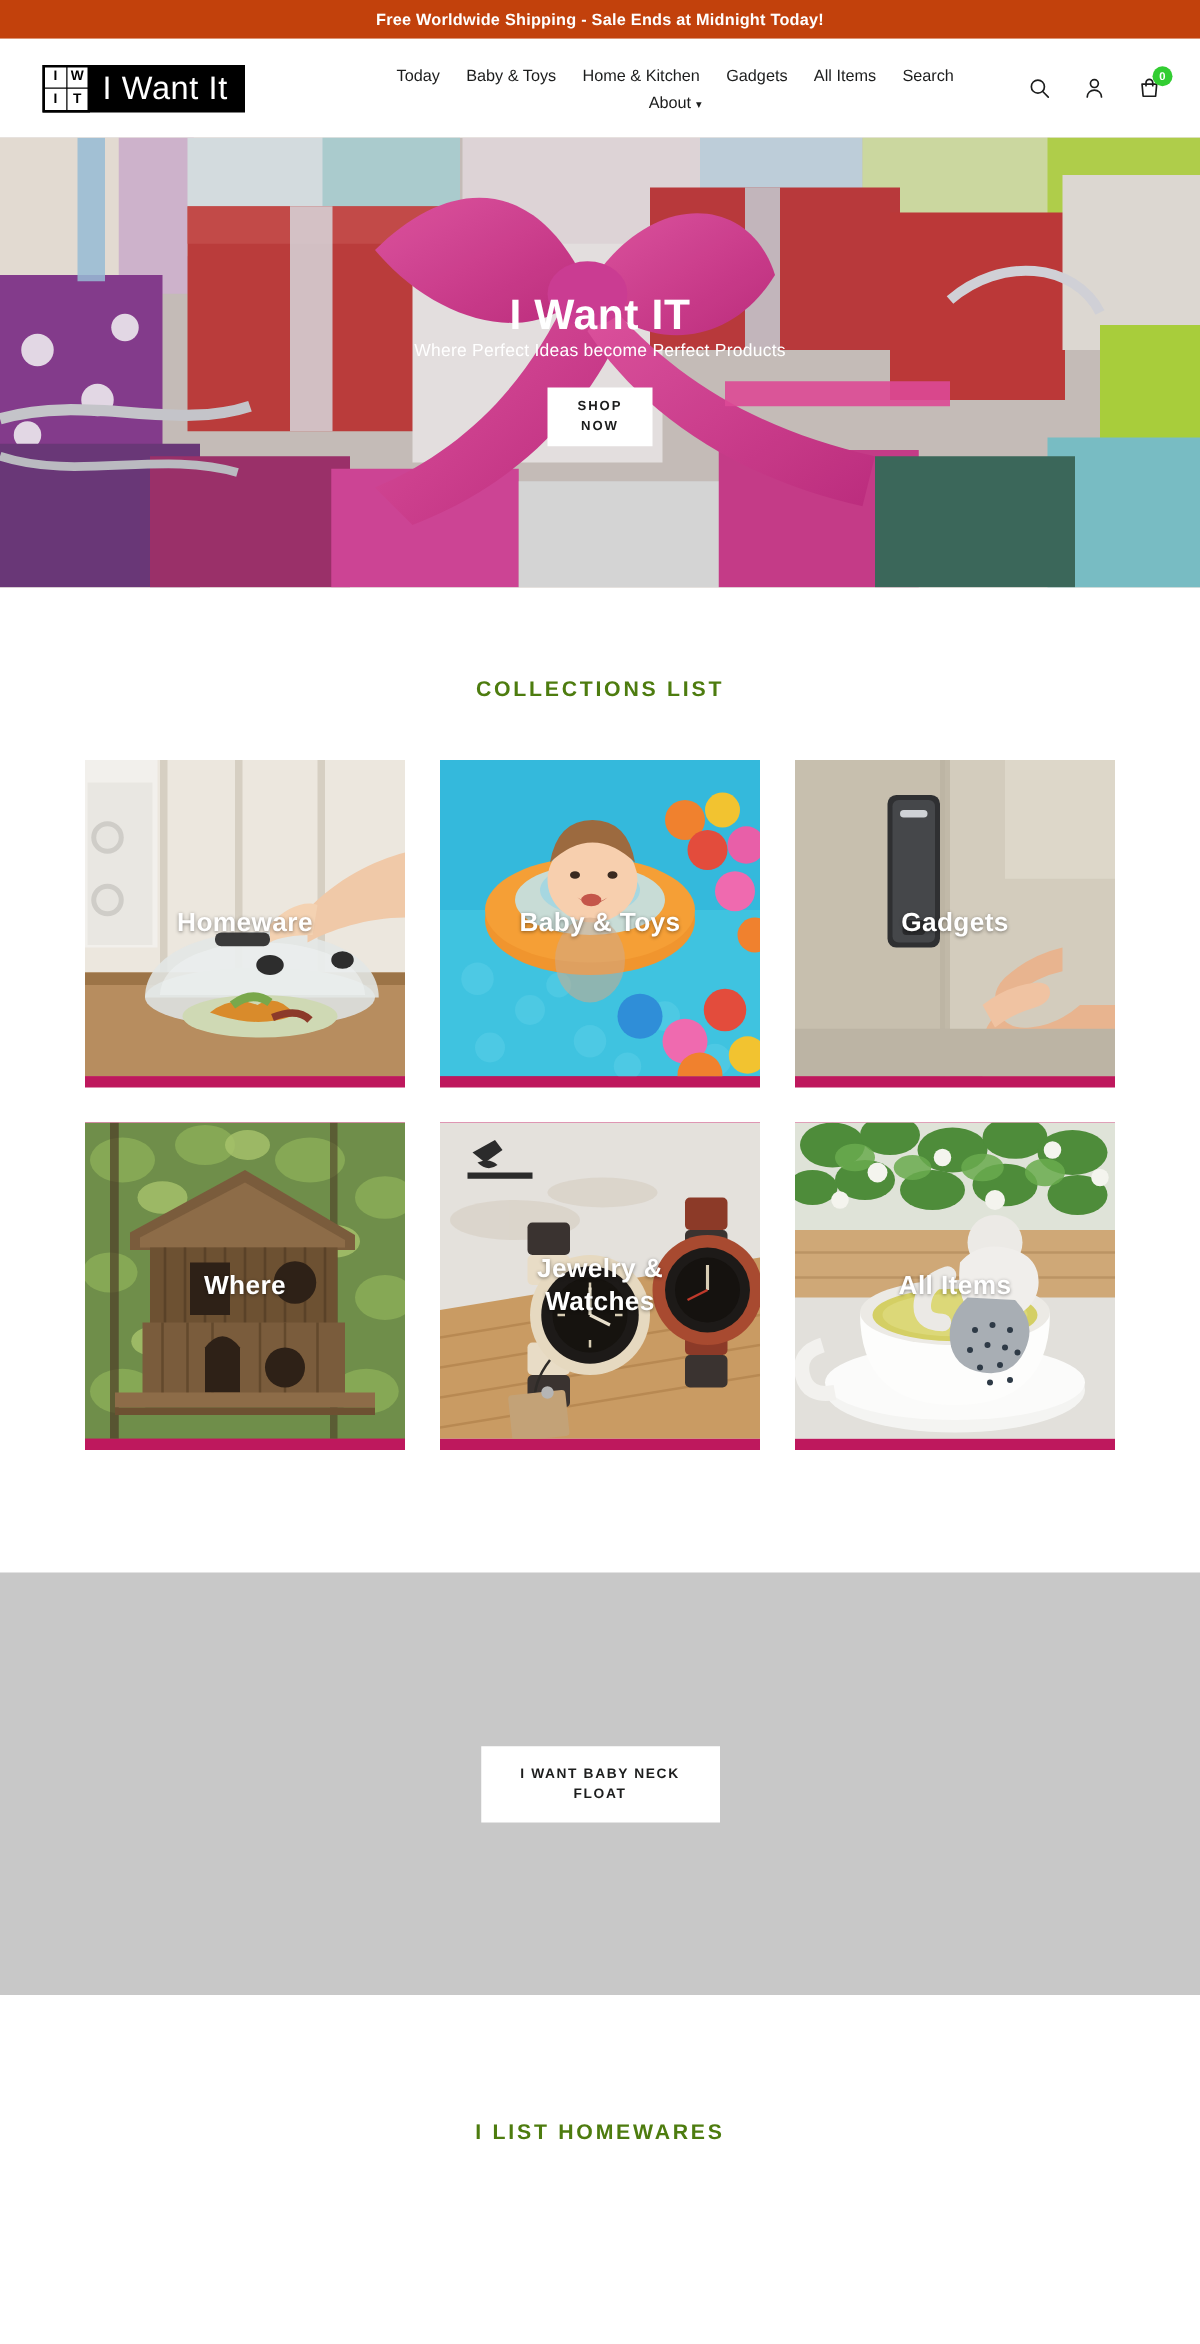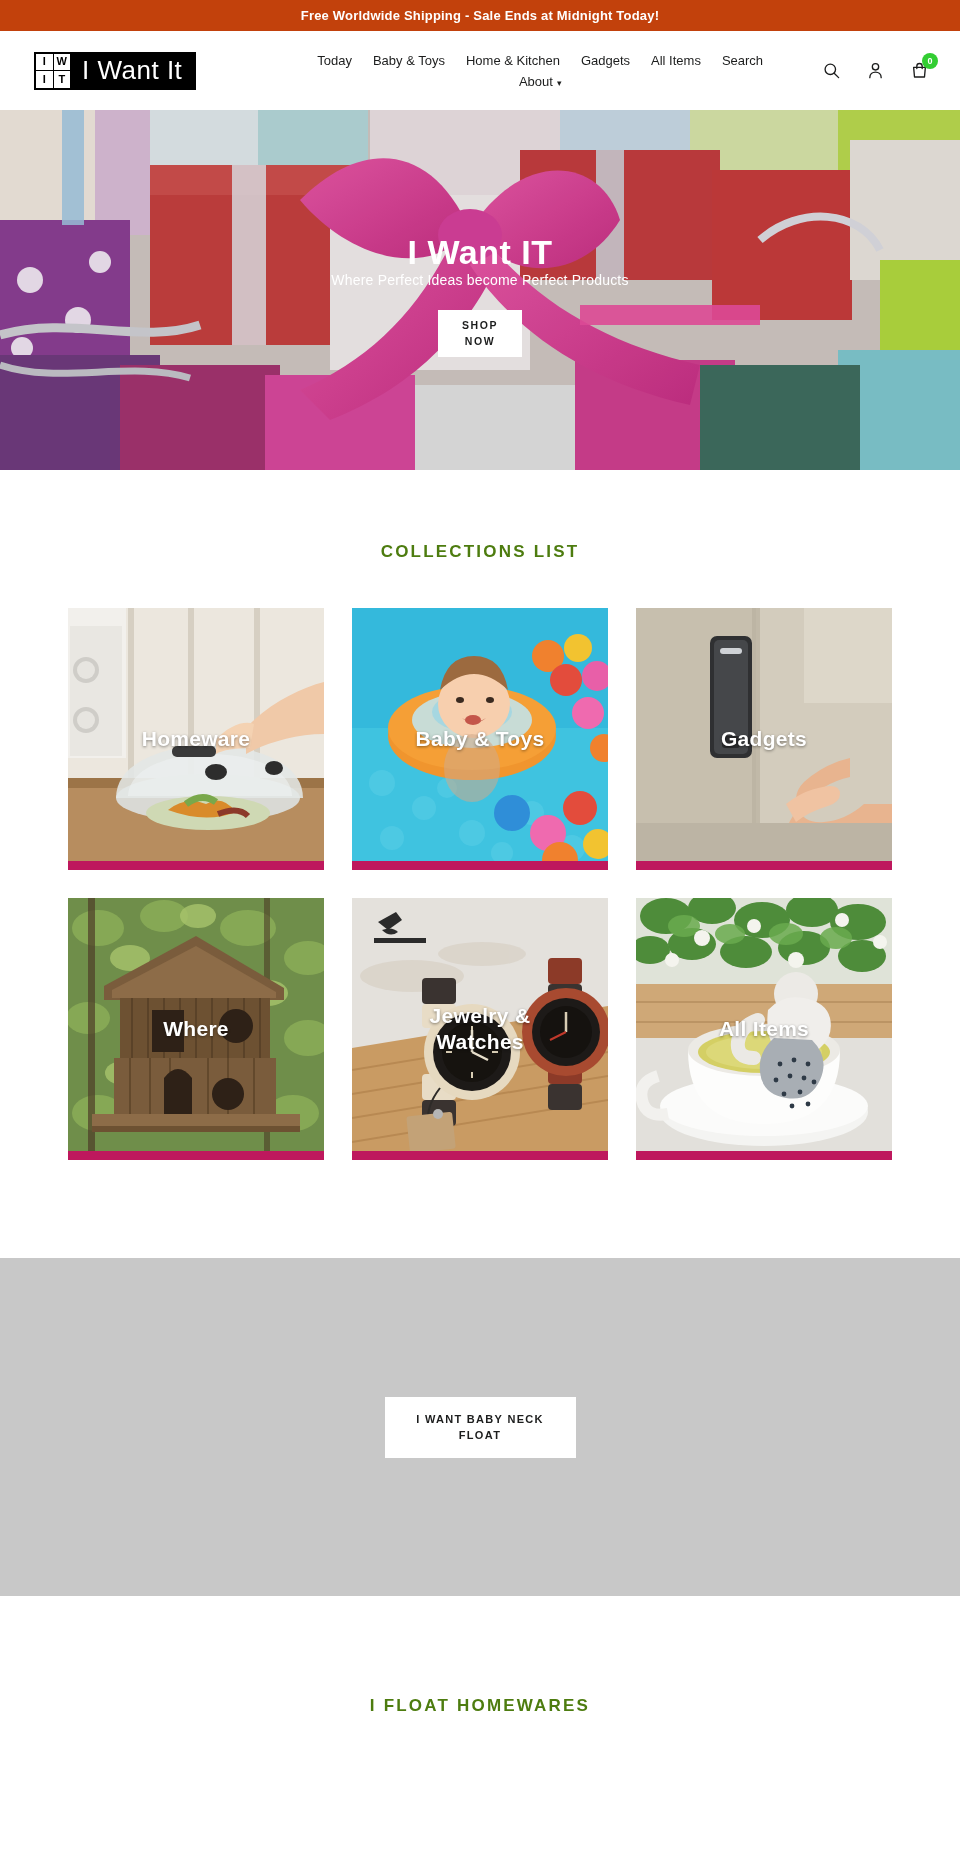--- a/index.html
+++ b/index.html
@@ -659,14 +659,14 @@
 </section>
 
 <section class="gray-band">
   <button class="gray-btn">
     <span>I WANT BABY NECK</span><br>
     <span>FLOAT</span>
   </button>
 </section>
 
 <section class="homewares">
-  <h2 class="section-title">I FLOAT HOMEWARES</h2>
+  <h2 class="section-title">I LIST HOMEWARES</h2>
 </section>
 
 </body></html>

